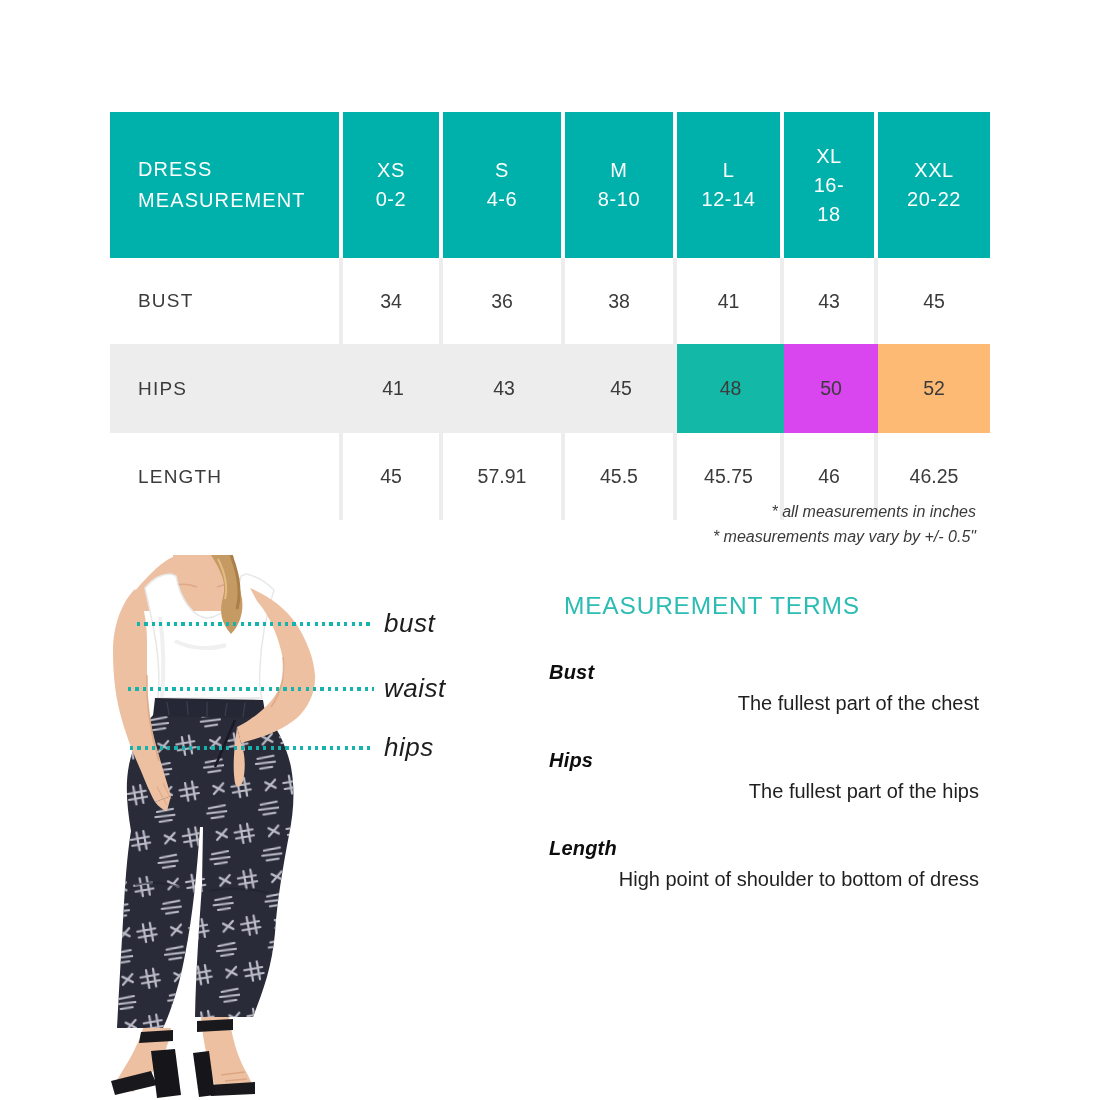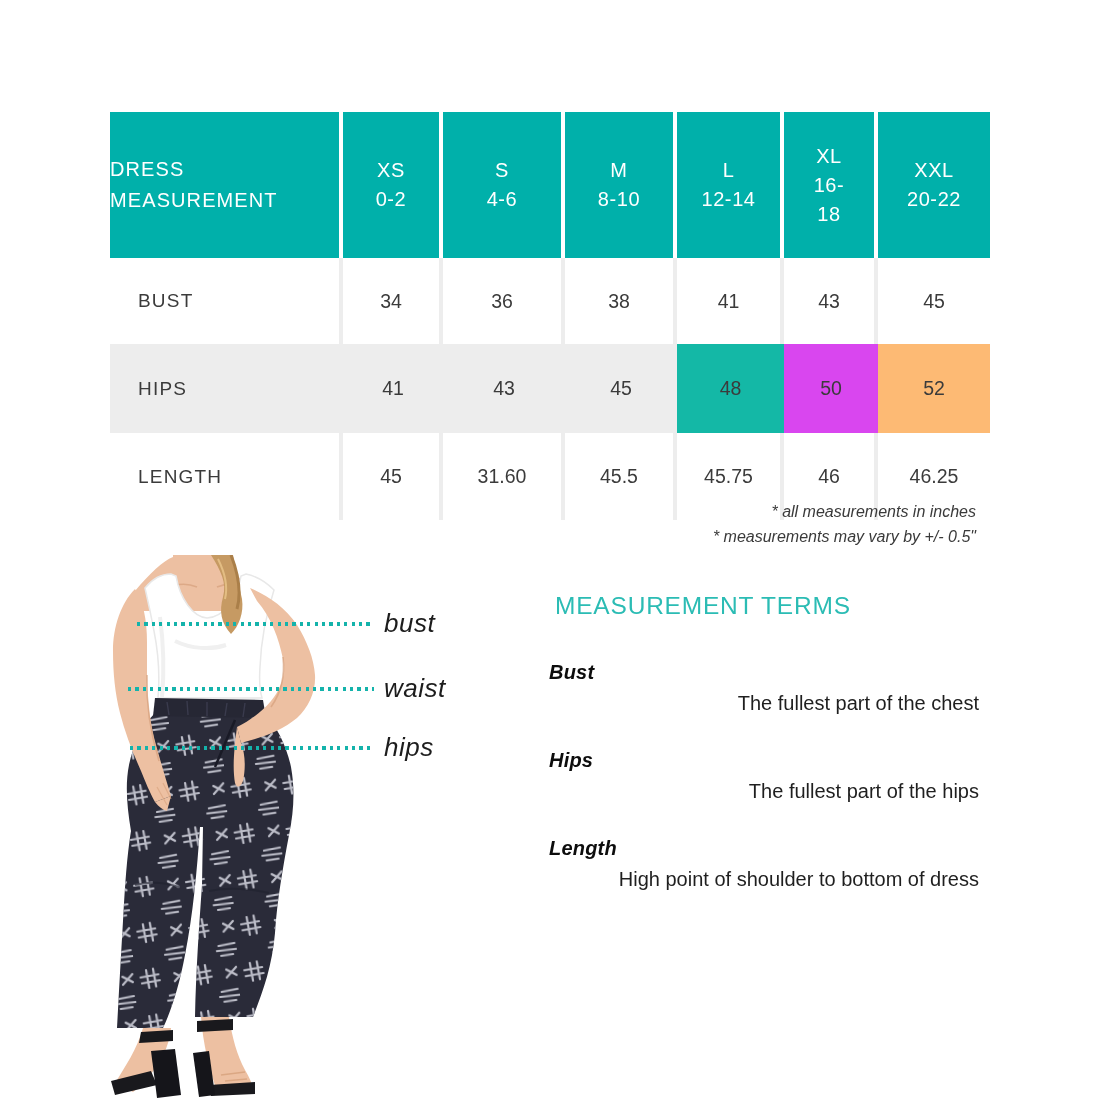--- a/index.html
+++ b/index.html
@@ -18,21 +18,21 @@
     grid-template-rows:146px 86px 89px 87px;
   }
   .th {
     background:#00b0aa; color:#ffffff;
     display:flex; flex-direction:column; justify-content:center; align-items:center;
     font-size:20px; line-height:29px; letter-spacing:0.6px; font-weight:400;
     text-align:center;
   }
   .th.sep, .td.sep { border-right:4px solid #ffffff; }
   .th.corner {
-    align-items:flex-start; line-height:31px; letter-spacing:1.1px;
+    align-items:flex-start; padding-left:28px; line-height:31px; letter-spacing:1.1px;
     text-align:left;
   }
   .td {
     background:#ffffff; color:#3b3b3b; font-size:19.5px;
     display:flex; align-items:center; justify-content:center;
   }
   .td.sep { border-right-color:#ededed; }
   .td.rowlabel { justify-content:flex-start; padding-left:28px; letter-spacing:1.2px; font-size:19px; }
 
   
@@ -55,21 +55,21 @@
     letter-spacing:0.5px;
   }
   .lbl-bust  { left:384px; top:608px; }
   .lbl-waist { left:384px; top:673px; }
   .lbl-hips  { left:384px; top:732px; }
 
   
   .terms { position:absolute; left:549px; top:592px; width:430px; }
   .terms h2 {
     color:#2bbcb4; font-size:24.5px; font-weight:400; letter-spacing:0.8px;
-    margin:0 0 41px 6px;
+    margin:0 0 41px 15px;
   }
   .term-group { margin-bottom:31px; }
   .term-name {
     font-weight:bold; font-style:italic; font-size:20px; color:#0d0d0d;
     margin-bottom:5px; letter-spacing:0.2px;
   }
   .term-def { font-size:20px; color:#1f1f1f; line-height:29px;text-align:right; }
 </style>
 </head>
 <body>
@@ -119,21 +119,21 @@
     <div class="td rowlabel gray" style="background:#ededed">HIPS</div>
     <div class="td" style="background:#ededed">41</div>
     <div class="td" style="background:#ededed">43</div>
     <div class="td" style="background:#ededed">45</div>
     <div class="td" style="background:#14b8a6">48</div>
     <div class="td" style="background:#d946ef">50</div>
     <div class="td" style="background:#fdba74">52</div>
 
     <div class="td rowlabel sep">LENGTH</div>
     <div class="td sep">45</div>
-    <div class="td sep">31.60</div>
+    <div class="td sep">57.91</div>
     <div class="td sep">45.5</div>
     <div class="td sep">45.75</div>
     <div class="td sep">46</div>
     <div class="td">46.25</div>
   </div>
 
   <div class="footnotes">
     <div>* all measurements in inches</div>
     <div>* measurements may vary by +/- 0.5"</div>
   </div>

